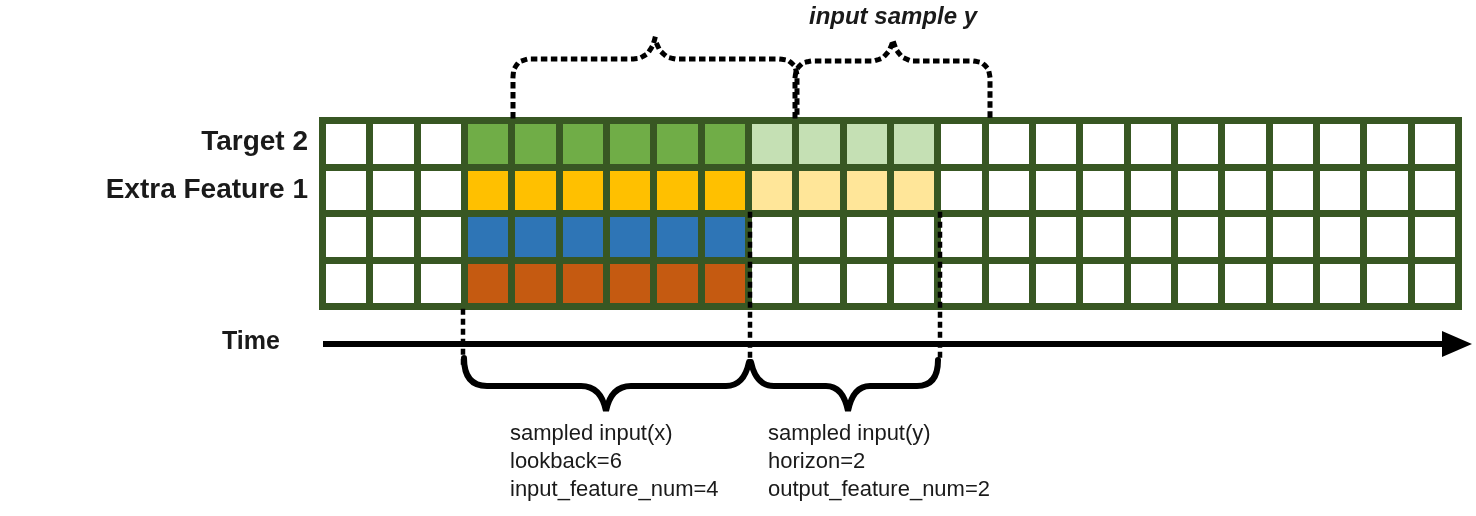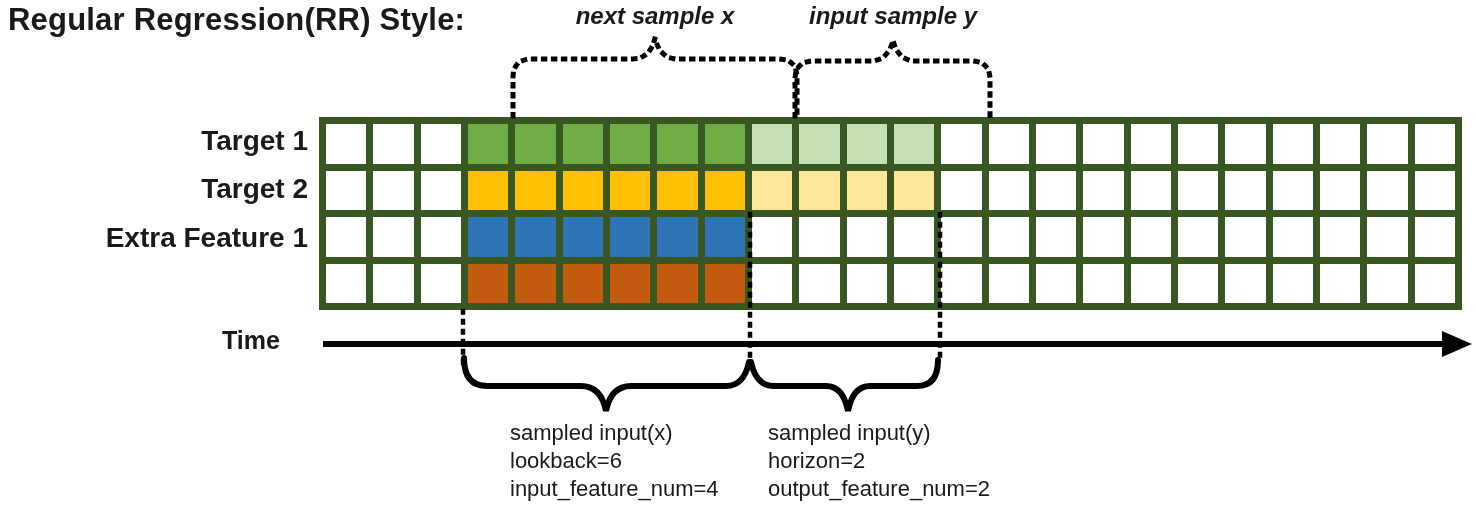--- a/index.html
+++ b/index.html
@@ -30,27 +30,24 @@
   #overlay{left:0;top:0;width:1476px;height:516px;pointer-events:none;z-index:5;}
   .note{top:419px;font-size:22px;line-height:28px;white-space:nowrap;}
   #input-note{left:510px;}
   #output-note{left:768px;}
 </style>
 </head>
 <body>
 
 <div id="canvas">
 
-  <div id="title" class="abs">Regular Regression(RR) Style:</div>
 
-  <div id="next-x" class="abs next-label">next sample x</div>
   <div id="next-y" class="abs next-label">input sample y</div>
 
   <div id="row-labels" class="abs">
-      <div class="row-label">Target 1</div>
       <div class="row-label">Target 2</div>
       <div class="row-label">Extra Feature 1</div>
     </div>
 
   <div id="grid" class="abs" style="background: rgb(56, 87, 35);">
       <div class="cell" style="background: rgb(255, 255, 255);"></div>
       <div class="cell" style="background: rgb(255, 255, 255);"></div>
       <div class="cell" style="background: rgb(255, 255, 255);"></div>
       <div class="cell" style="background: rgb(112, 173, 71);"></div>
       <div class="cell" style="background: rgb(112, 173, 71);"></div>

